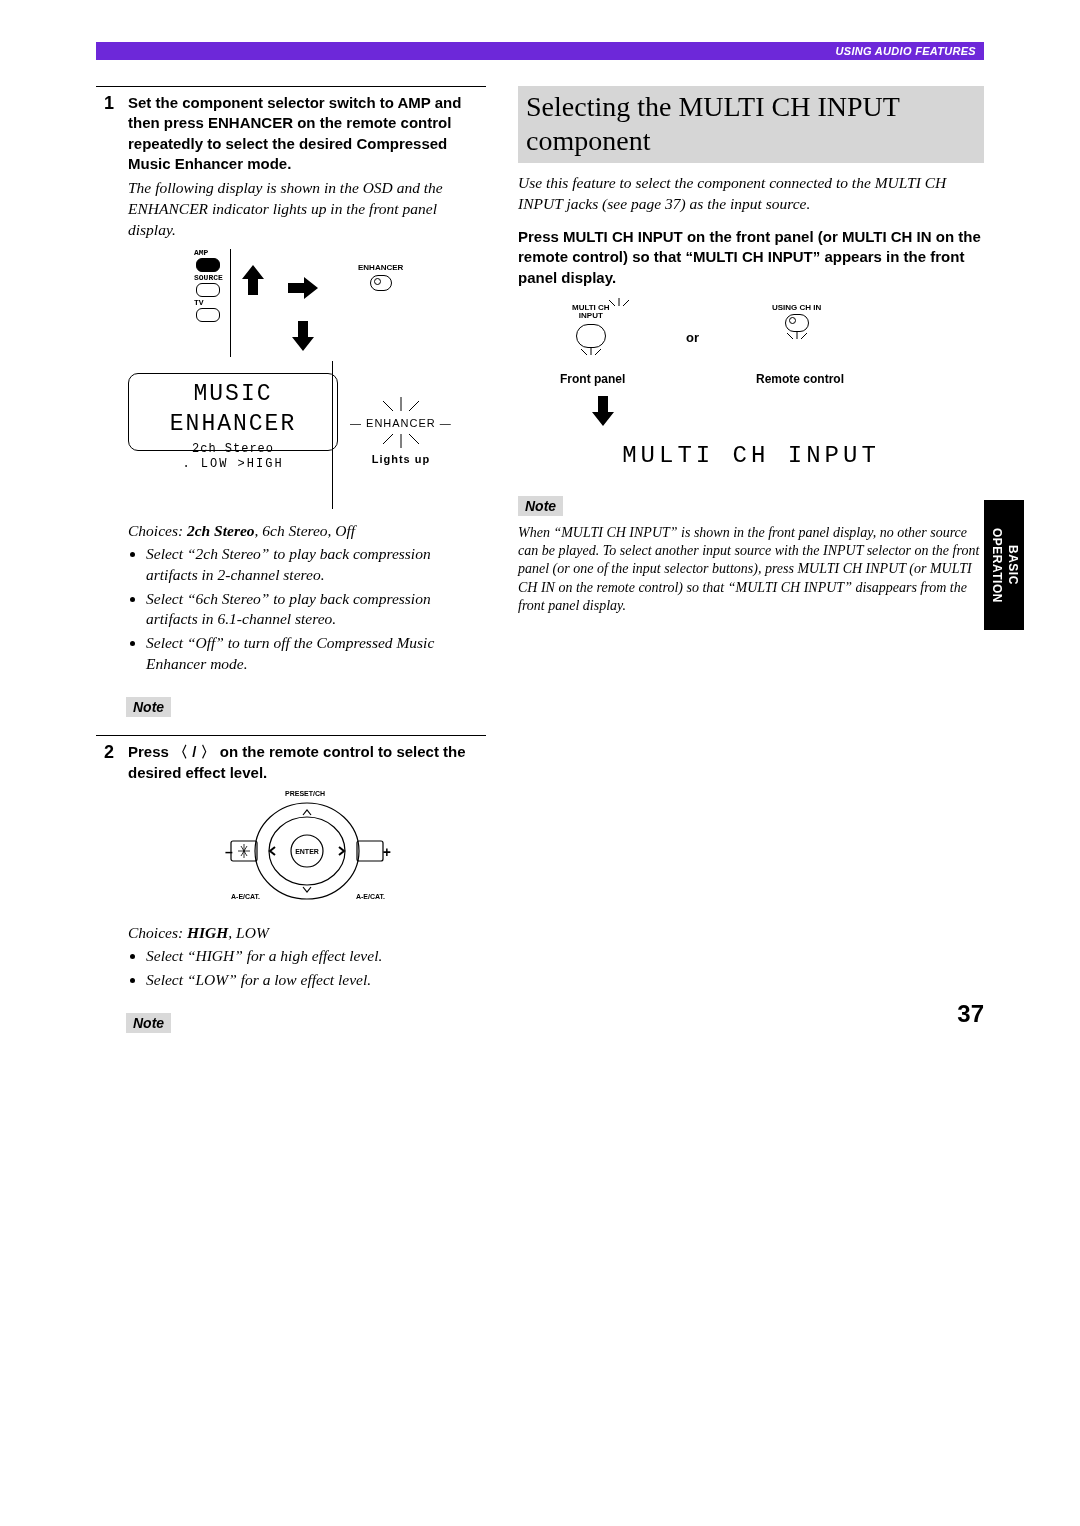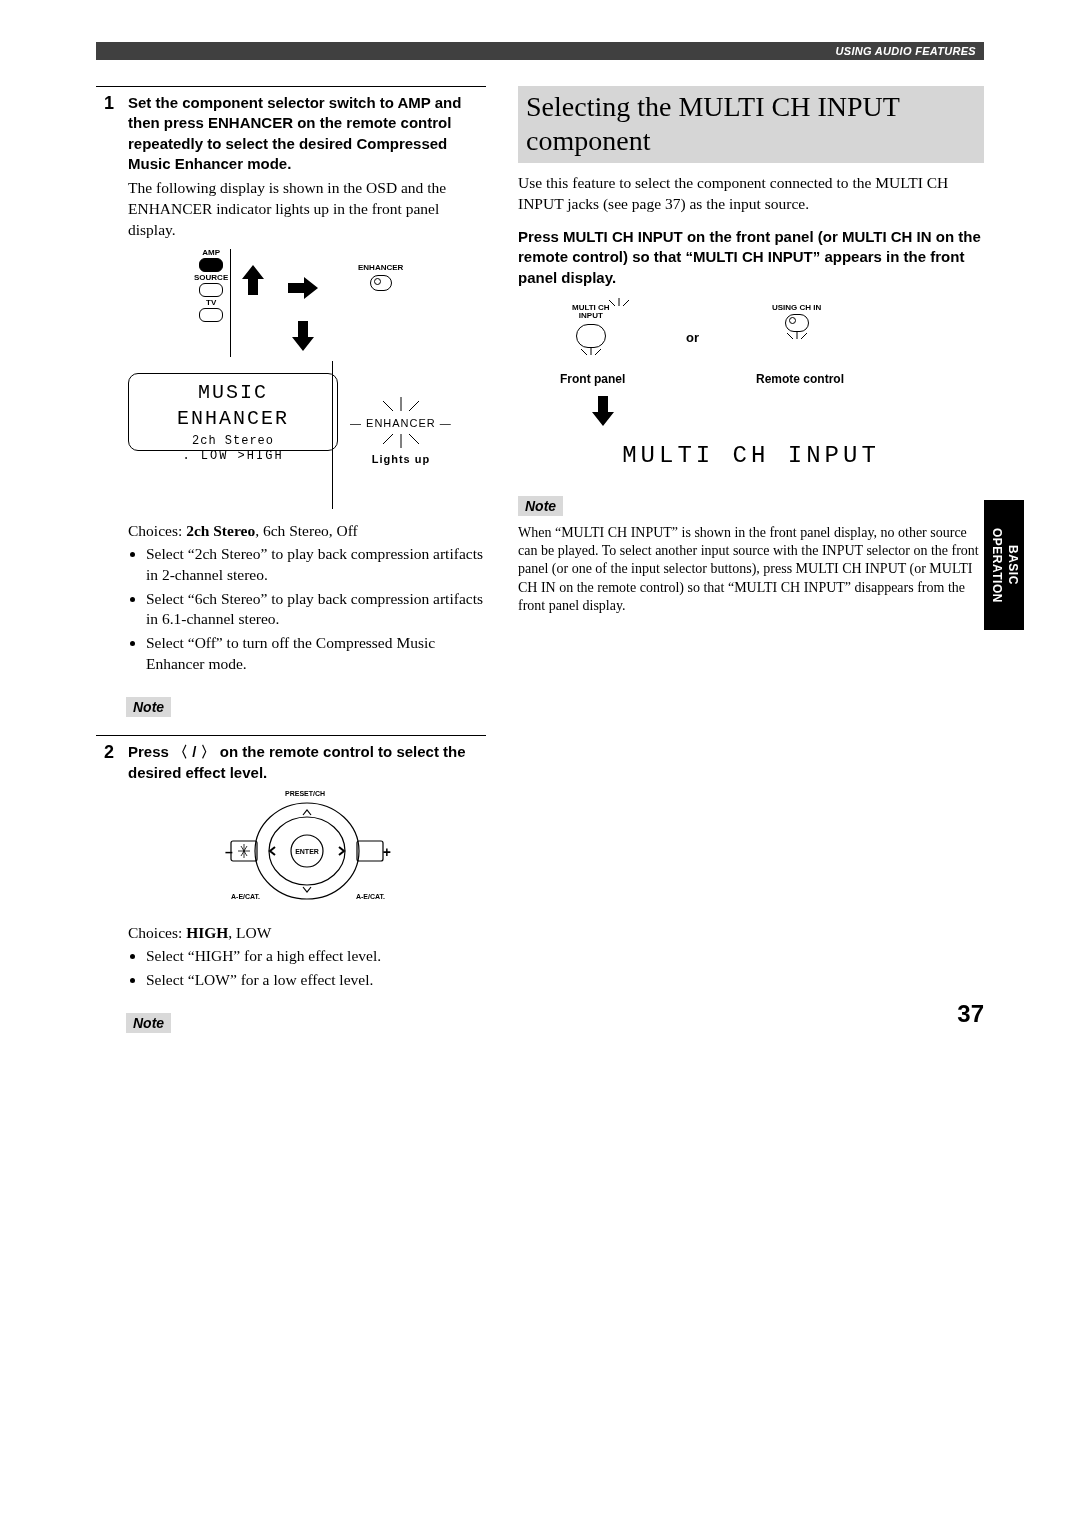--- a/index.html
+++ b/index.html
@@ -17,21 +17,21 @@
     box-sizing: border-box;
   }
   .page {
     box-sizing: border-box;
     padding: 42px 96px 42px 96px;
     width: 1080px;
     position: relative;
   }
   .header-bar {
     height: 18px;
-    background: #404040;
+    background: #6d28d9;
     color: #fff;
     display: flex;
     justify-content: flex-end;
     align-items: center;
     font-family: Arial, Helvetica, sans-serif;
     font-size: 11px;
     font-weight: bold;
     font-style: italic;
     padding-right: 8px;
     letter-spacing: 0.3px;
@@ -70,20 +70,21 @@
   .sans-bold {
     font-family: Arial, Helvetica, sans-serif;
     font-weight: bold;
     font-size: 15px;
     line-height: 1.35;
   }
   .serif {
     font-family: "Times New Roman", Times, serif;
     font-size: 15.5px;
     line-height: 1.35;
+    font-style: italic;
   }
   ul.bullets {
     margin: 2px 0 10px 0;
     padding-left: 18px;
   }
   ul.bullets li {
     margin-bottom: 3px;
   }
   .note-label {
     display: inline-block;
@@ -142,22 +143,22 @@
 
   
   .diag-enh {
     position: relative;
     height: 260px;
     margin: 8px 0 10px 0;
   }
   .amp-stack {
     position: absolute;
     left: 66px; top: 0;
-    text-align: center;
-    font-family: Liberation Sans, sans-serif;
+    text-align: left;
+    font-family: Liberation Mono, monospace;
     font-size: 8px;
     font-weight: bold;
     line-height: 1;
   }
   .amp-stack .btn-oval {
     width: 22px; height: 12px;
     border: 1.5px solid #000;
     border-radius: 6px;
     background: #000;
     margin: 1px auto 2px auto;
@@ -208,21 +209,21 @@
     left: 0; top: 124px;
     width: 210px; height: 78px;
     border: 1.2px solid #000;
     border-radius: 10px;
     box-sizing: border-box;
     padding: 6px 10px 4px 10px;
     text-align: center;
     font-family: "Courier New", monospace;
   }
   .osd .l1 {
-    font-size: 20px;
+    font-size: 23px;
     letter-spacing: 2px;
     margin-bottom: 2px;
   }
   .osd .l2 { font-size: 12px; letter-spacing: 1px; }
   .osd .l3 { font-size: 12px; letter-spacing: 2px; }
 
   .enh-led {
     position: absolute;
     left: 222px; top: 148px;
     text-align: center;

